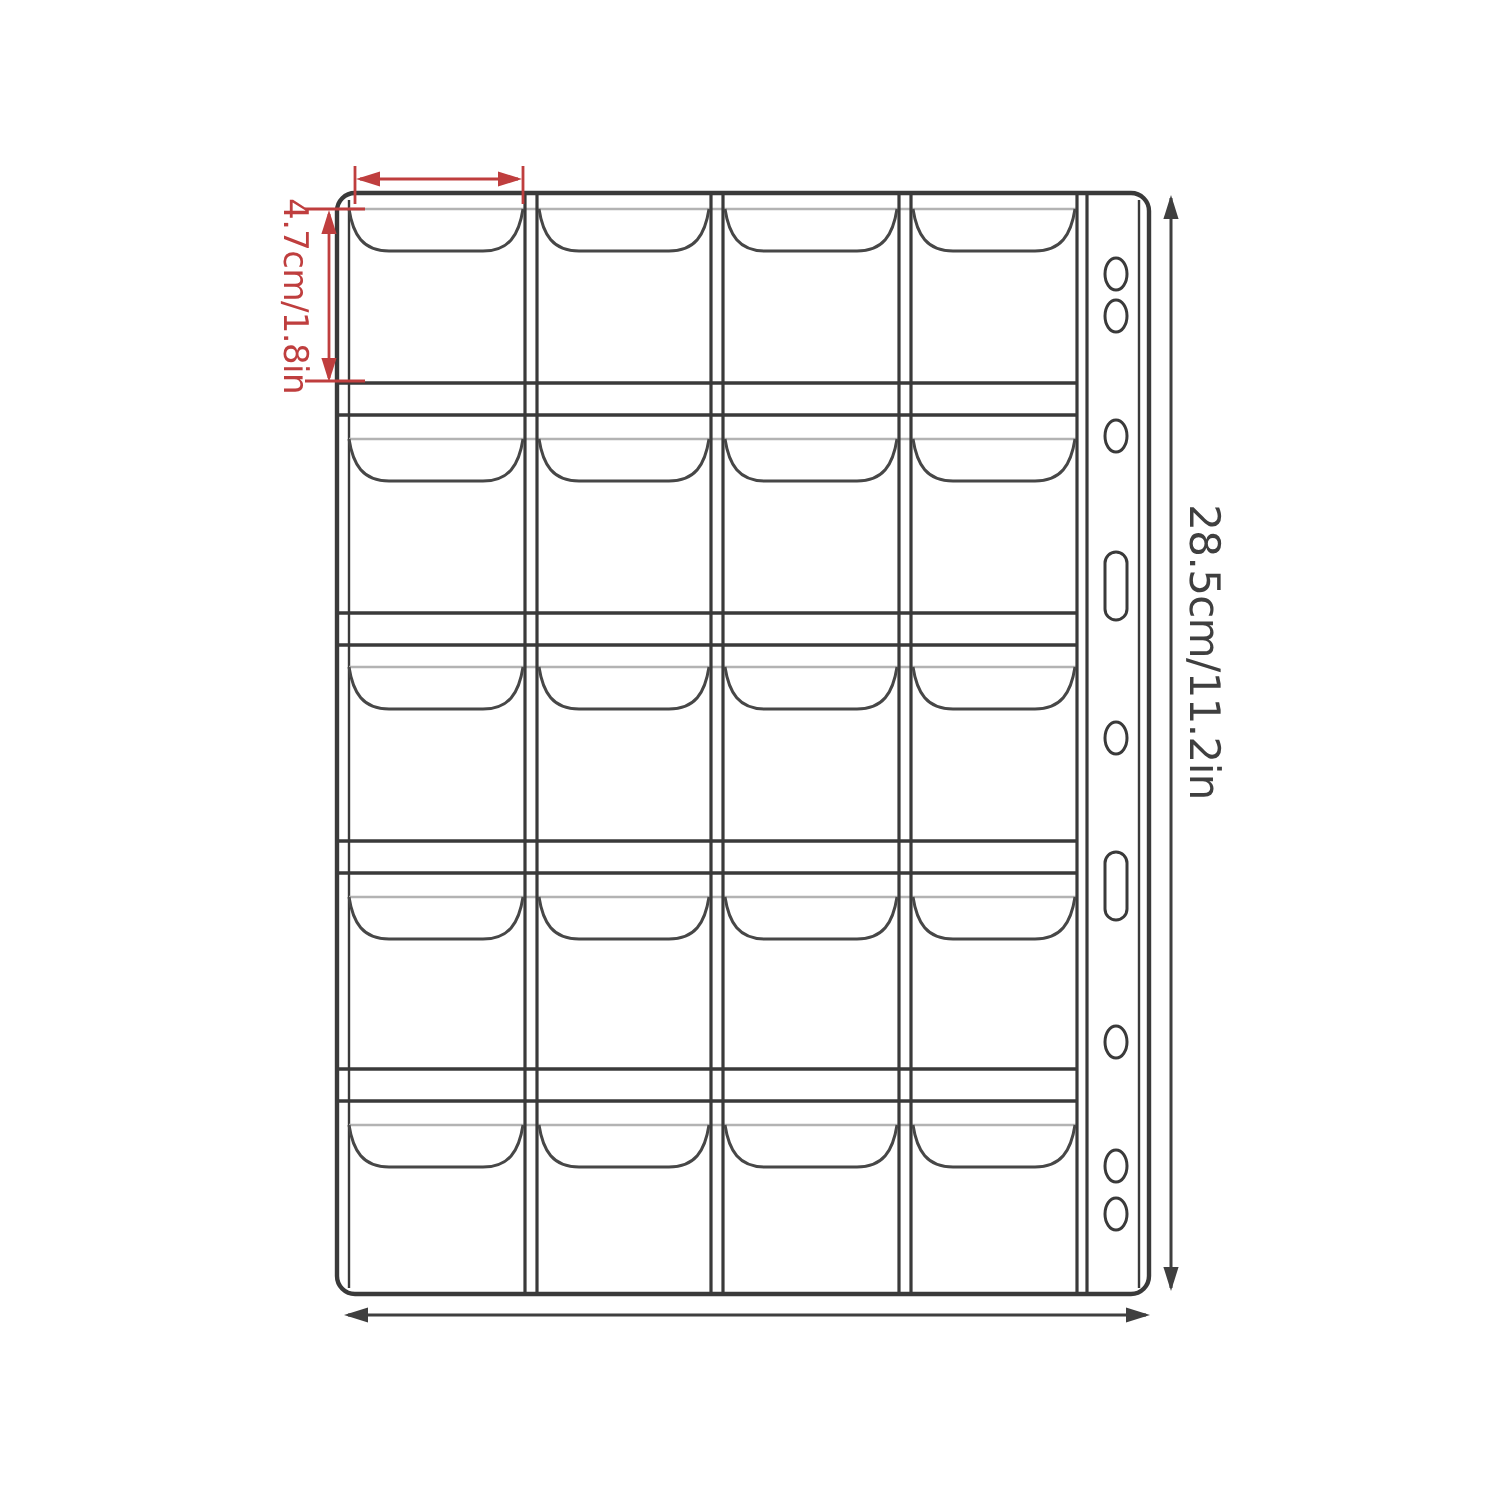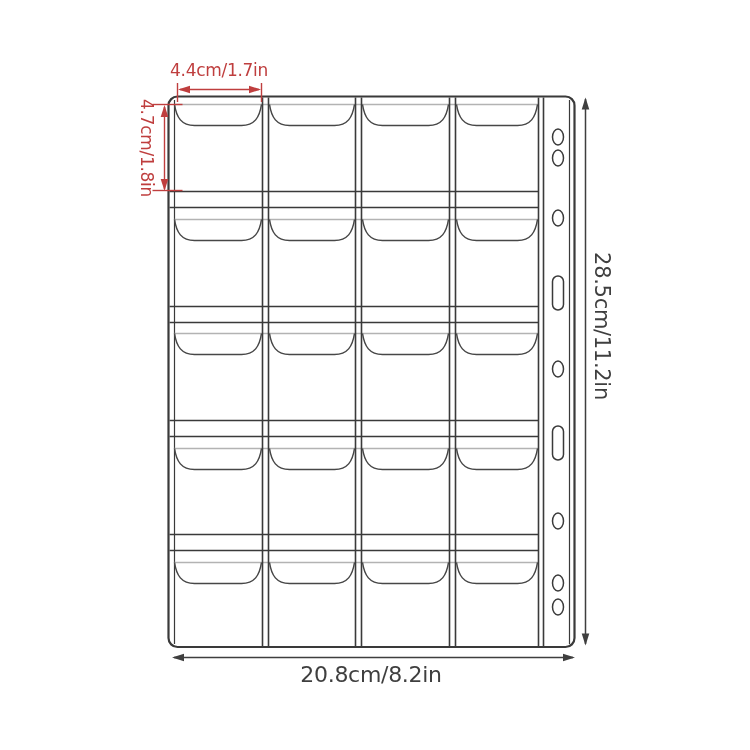--- a/index.html
+++ b/index.html
@@ -117,20 +117,18 @@
       <line x1="152.5" y1="104.5" x2="182.5" y2="104.5" stroke="#bf3e3e" stroke-width="1.4" stroke-linecap="butt"></line>
       <line x1="152.5" y1="190.5" x2="182.5" y2="190.5" stroke="#bf3e3e" stroke-width="1.4" stroke-linecap="butt"></line>
       <line x1="585.5" y1="99" x2="585.5" y2="644" stroke="#3f3f3f" stroke-width="1.5" stroke-linecap="butt"></line>
       <polygon points="585.5,97.5 581.7,109.5 589.3,109.5" fill="#3f3f3f"></polygon>
       <polygon points="585.5,645.5 581.7,633.5 589.3,633.5" fill="#3f3f3f"></polygon>
       <line x1="174" y1="657.5" x2="573" y2="657.5" stroke="#3f3f3f" stroke-width="1.5" stroke-linecap="butt"></line>
       <polygon points="172,657.5 184,653.7 184,661.3" fill="#3f3f3f"></polygon>
       <polygon points="575,657.5 563,653.7 563,661.3" fill="#3f3f3f"></polygon>
     </svg>
 
-  <div id="pocket-width-label" class="lbl red">4.4cm/1.7in</div>
 
   <div id="pocket-height-label" class="lbl red rot">4.7cm/1.8in</div>
 
   <div id="sheet-height-label" class="lbl small-dark rot">28.5cm/11.2in</div>
 
-  <div id="sheet-width-label" class="lbl dark">20.8cm/8.2in</div>
 </div>
 
 </body></html>

